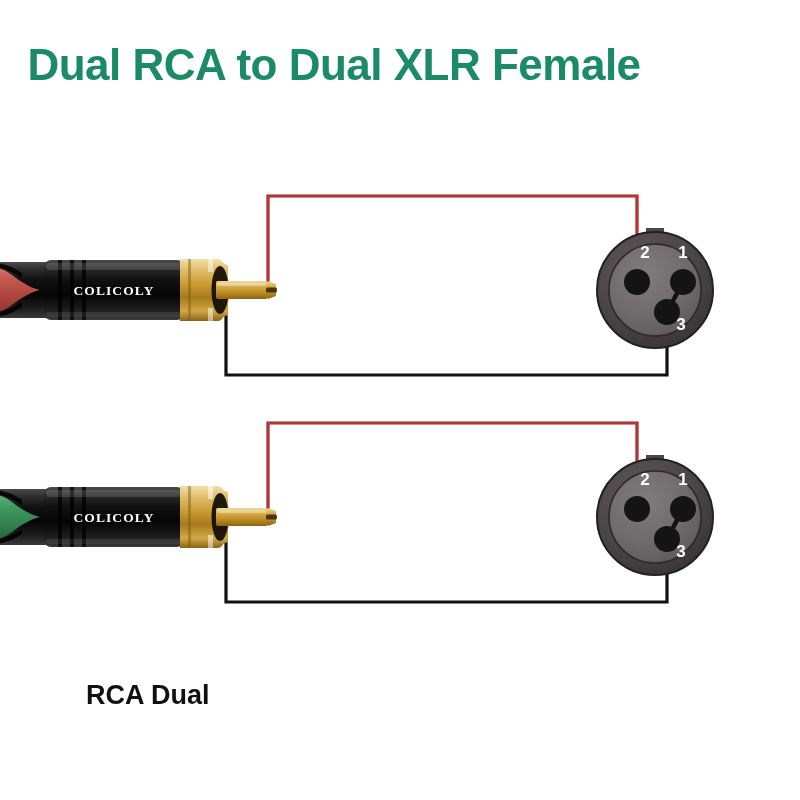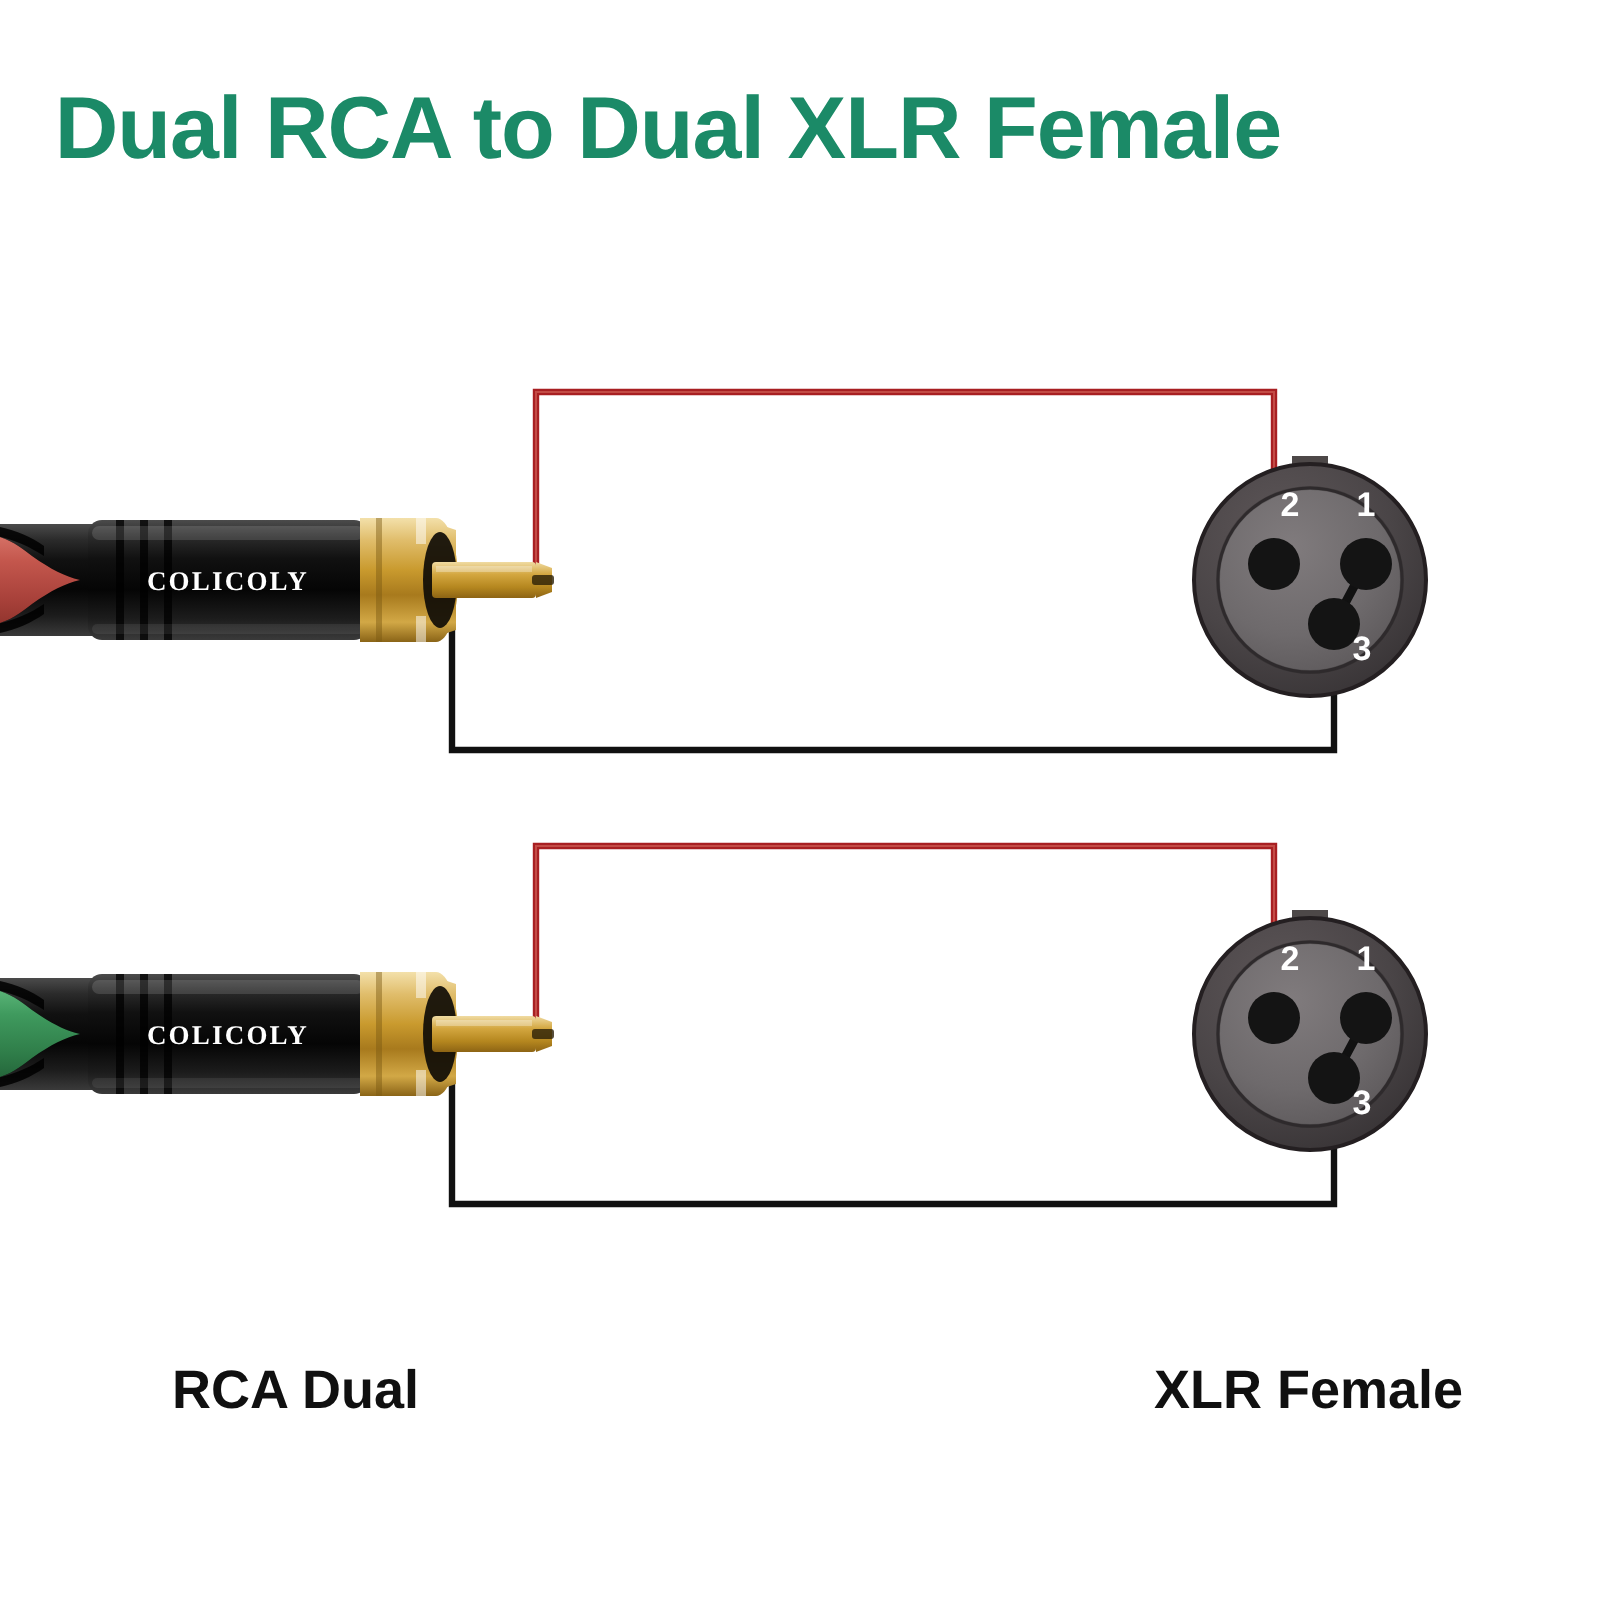--- a/index.html
+++ b/index.html
@@ -234,15 +234,14 @@
         <circle cx="12" cy="22" r="13" fill="#141414"></circle>
       </g>
 
       <text class="pin-num" x="683" y="485" text-anchor="middle">1</text>
       <text class="pin-num" x="645" y="485" text-anchor="middle">2</text>
       <text class="pin-num" x="681" y="557" text-anchor="middle">3</text>
     </g>
   </svg>
 
   <div class="caption caption-rca">RCA Dual</div>
-  <div class="caption caption-xlr">XLR Female</div>
 
 </div>
 
 </body></html>

